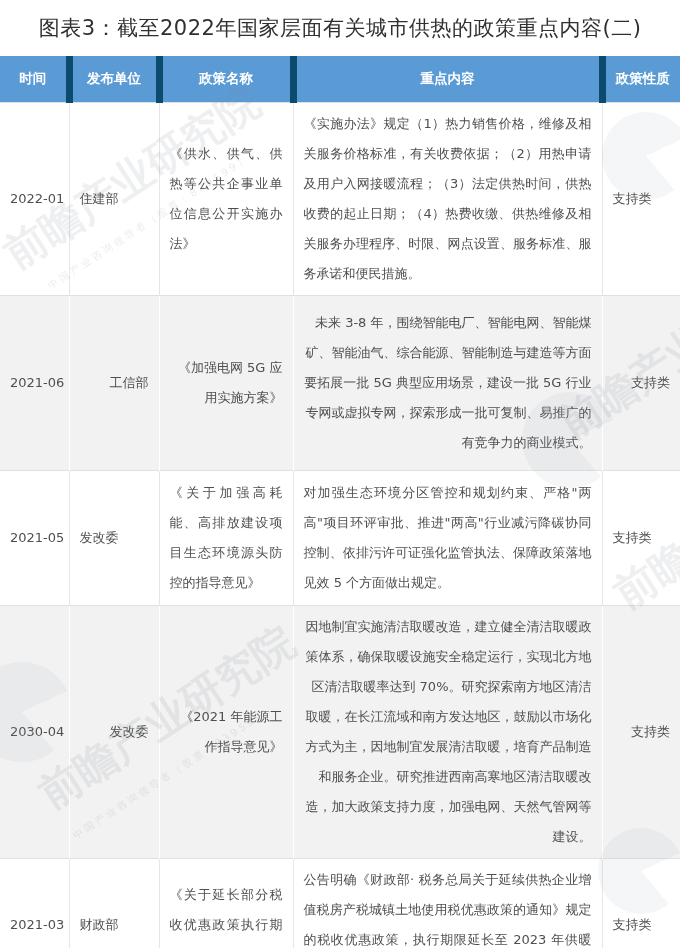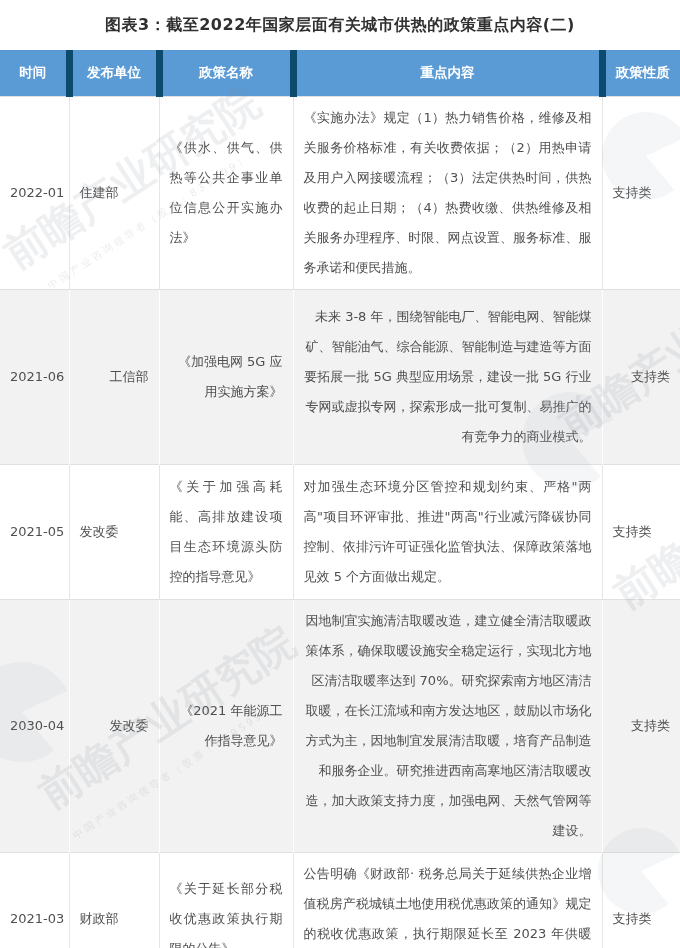--- a/index.html
+++ b/index.html
@@ -14,23 +14,23 @@
   *{box-sizing:border-box;margin:0;padding:0;}
   html,body{background:#fff;}
   body{
     width:680px;height:948px;
     font-family:"DejaVu Sans","Liberation Sans",sans-serif;
     color:var(--body-text);
   }
   .page{position:relative;width:680px;height:948px;overflow:hidden;background:#fff;}
 
   .title{
-    height:50px;
+    height:56px;
     display:flex;align-items:center;justify-content:center;
-    font-size:16px;font-weight:bold;color:var(--title-text);
+    font-size:21px;font-weight:normal;color:var(--title-text);
     letter-spacing:0.5px;
   }
 
   table{
     width:680px;border-collapse:collapse;table-layout:fixed;
   }
   col.c-time{width:69px;}
   col.c-unit{width:90px;}
   col.c-policy{width:134px;}
   col.c-content{width:309px;}

